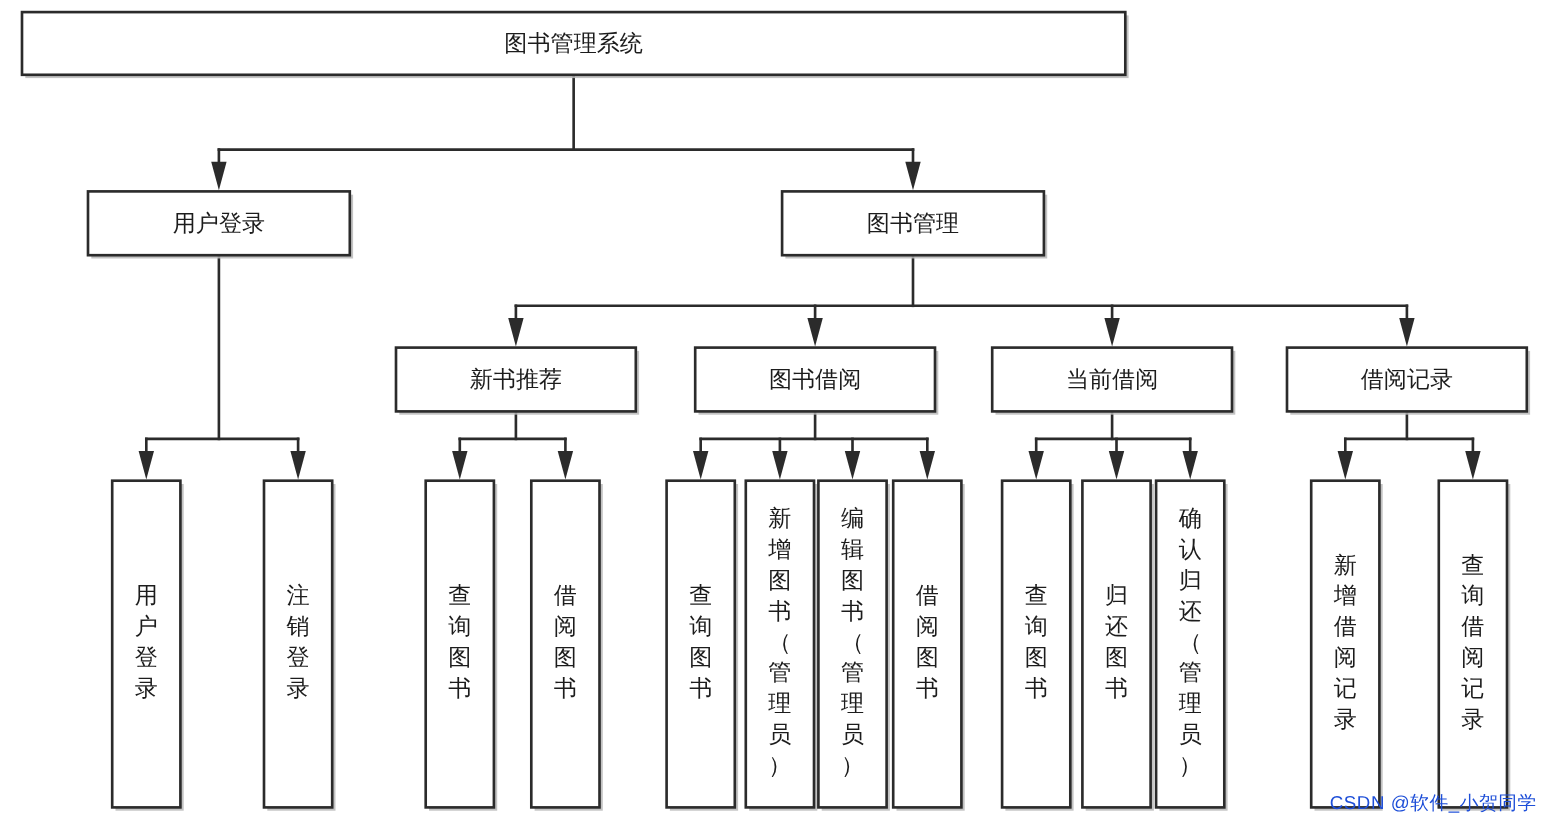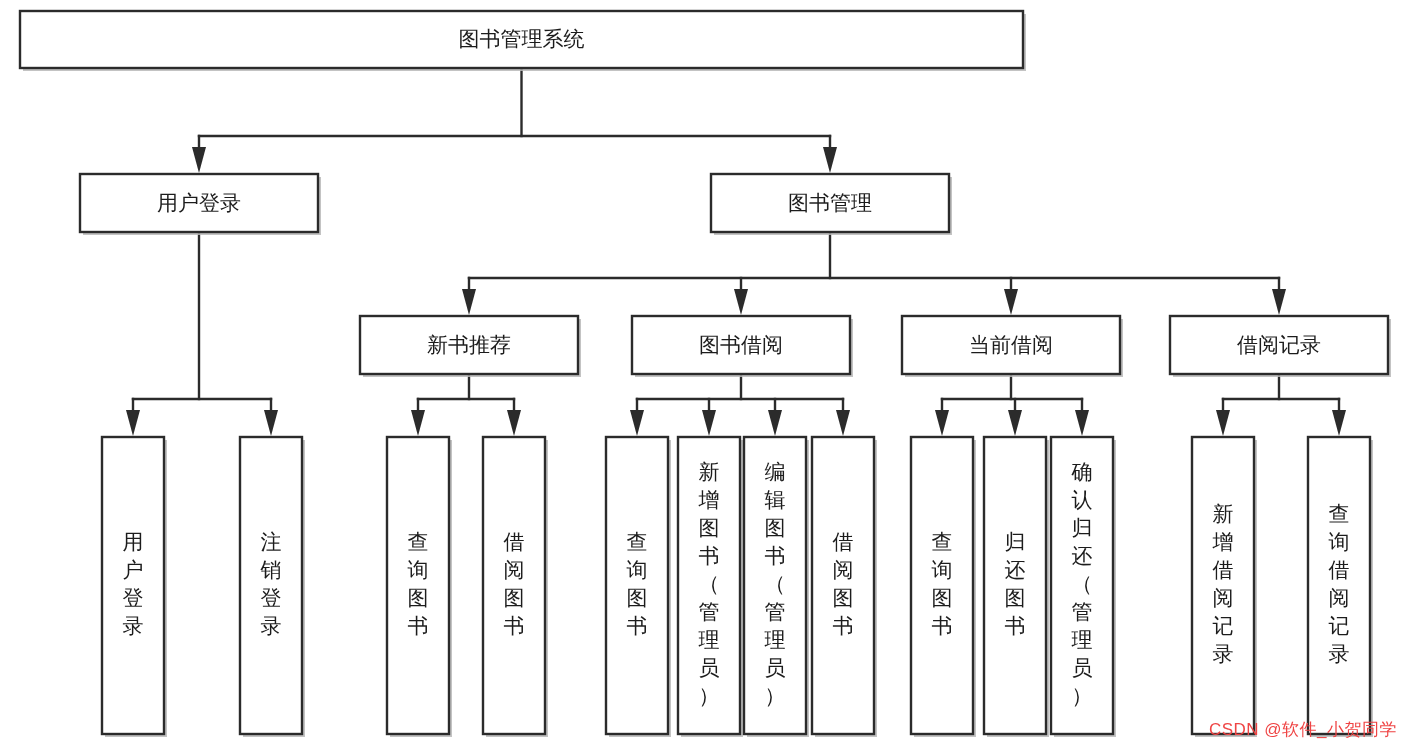--- a/index.html
+++ b/index.html
@@ -49,21 +49,21 @@
     font-size: 21px;
     fill: #1c1c1c;
     text-anchor: middle;
   }
   .watermark {
     position: absolute;
     right: 8px;
     bottom: 6px;
     font-family: "Liberation Sans", "DejaVu Sans", sans-serif;
     font-size: 17px;
-    color: #ef4444;
+    color: #1d4ed8;
     letter-spacing: 0.5px;
     white-space: nowrap;
     user-select: none;
   }
 </style>
 </head>
 <body>
 
 <svg id="diagram" viewBox="0 0 1405 747" xmlns="http://www.w3.org/2000/svg">
   <defs>

